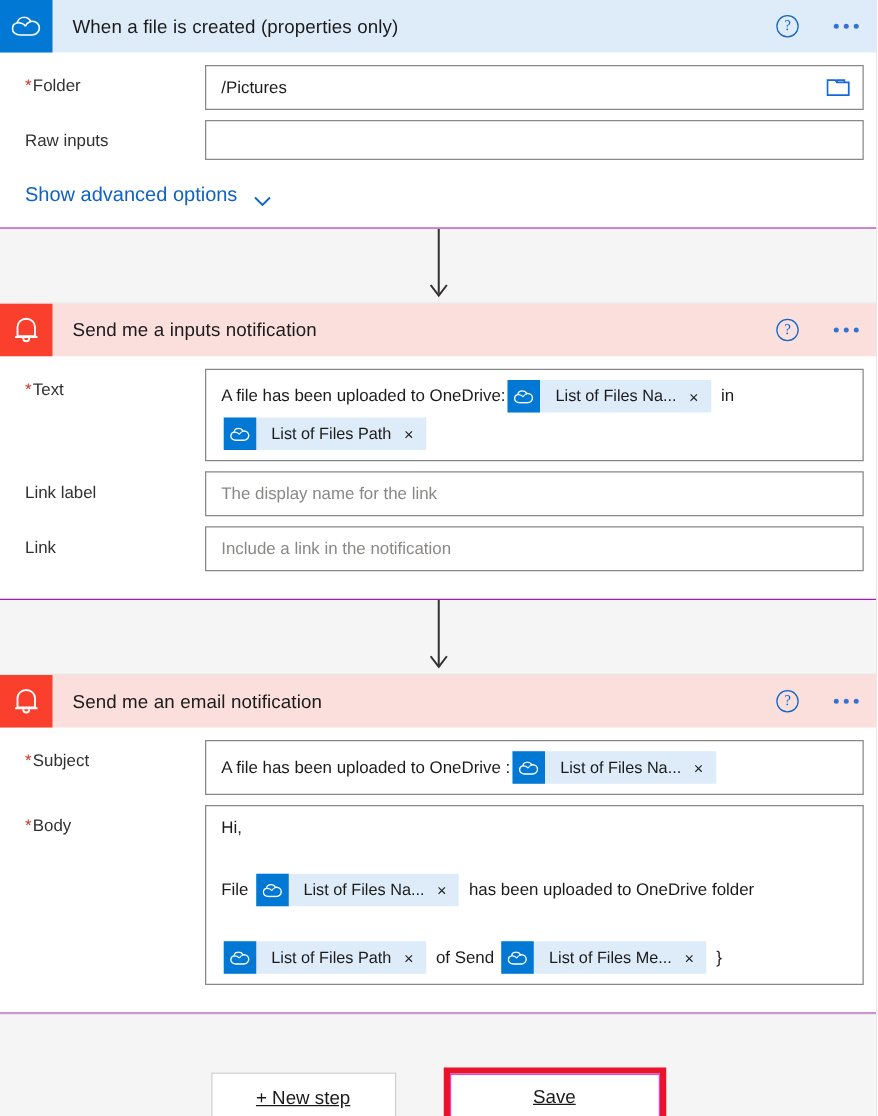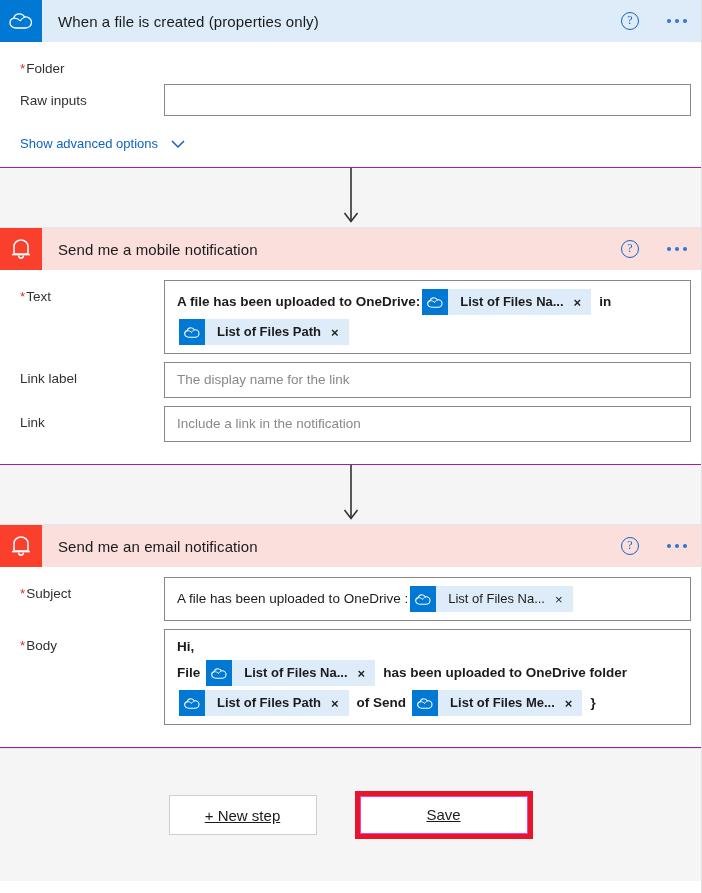--- a/index.html
+++ b/index.html
@@ -99,36 +99,36 @@
     position: relative;
     padding: 6px 8px 6px 12px;
     font-size: 13.5px;
     color: #1b1b1b;
     line-height: 22px;
     display: flex;
     align-items: center;
     flex-wrap: wrap;
   }
   .field.tall  { min-height: 58px; align-items: flex-start; }
-  .field.taller{ min-height: 96px; align-items: flex-start; align-content: flex-start; }
+  .field.taller{ min-height: 96px; align-items: flex-start; align-content: flex-start; gap: 24px; }
   .field.placeholder { color: #8a8886; }
 
   .folder-btn {
     position: absolute;
     right: 10px; top: 50%;
     transform: translateY(-50%);
     cursor: pointer;
     line-height: 0;
   }
 
   .advanced {
-    display: flex; align-items: center;
+    display: flex; align-items: flex-end;
     padding: 12px 0 2px 10px;
     color: #0f62c4;
-    font-size: 13px;
+    font-size: 16px;
     cursor: pointer;
     width: max-content;
   }
   .advanced .chev { margin-left: 12px; line-height: 0; }
 
   
   .chip {
     display: inline-flex;
     align-items: center;
     height: 26px;
@@ -151,21 +151,21 @@
   .chip .chip-x {
     padding-right: 10px;
     font-size: 13px;
     color: #201f1e;
     cursor: pointer;
     line-height: 1;
   }
   .txt { white-space: pre; }
   .txt.pad-l { margin-left: 6px; }
   .txt.pad-r { margin-right: 4px; }
-  .fline { display: flex; align-items: center; flex-wrap: wrap; width: 100%; font-weight: bold; }
+  .fline { display: flex; align-items: center; flex-wrap: wrap; width: 100%; }
 
   
   .connector {
     background: #f5f5f5;
     border-bottom: 1px solid #e6e6e6;
     height: 60px;
     position: relative;
   }
   .connector svg { position: absolute; left: 50%; top: 0; transform: translateX(-50%); }
 
@@ -219,20 +219,29 @@
             <i></i>
             <i></i>
             <i></i>
           </div>
       </div>
     </div>
 
     <div class="card-body">
       <div class="row">
         <div class="row-label"><span class="req">*</span><span>Folder</span></div>
+        <div class="field">
+          <span>/Pictures</span>
+          <span class="folder-btn">
+            <svg width="19" height="15" viewBox="0 0 19 15">
+              <path d="M1 13.5 L1 1.5 L7 1.5 L8.6 3.4 L18 3.4 L18 13.5 Z" fill="none" stroke="#1668d8" stroke-width="1.4"></path>
+              <path d="M8.6 3.4 L8.6 1.5 L14.5 1.5 L14.5 3.4" fill="none" stroke="#1668d8" stroke-width="1.4"></path>
+            </svg>
+          </span>
+        </div>
       </div>
 
       <div class="row">
         <div class="row-label">Raw inputs</div>
         <div class="field">
           <span></span>
         </div>
       </div>
 
       <div class="advanced">
@@ -255,21 +264,21 @@
 
   <div class="card">
     <div class="card-header notify">
       <div class="header-icon notify">
         <svg width="22" height="24" viewBox="0 0 22 24">
           <path d="M4 17 L4 9.5 C4 5.9 7.1 3 11 3 C14.9 3 18 5.9 18 9.5 L18 17 Z" fill="none" stroke="#ffffff" stroke-width="1.5"></path>
           <path d="M2 17.6 L20 17.6" stroke="#ffffff" stroke-width="1.5"></path>
           <path d="M8.6 18.4 C8.6 20 9.6 21 11 21 C12.4 21 13.4 20 13.4 18.4" fill="none" stroke="#ffffff" stroke-width="1.5"></path>
         </svg>
       </div>
-      <div class="card-title">Send me a mobile notification</div>
+      <div class="card-title">Send me a inputs notification</div>
       <div class="header-actions">
         <div class="help-icon">?</div>
         <div class="ellipsis-icon">
             <i></i>
             <i></i>
             <i></i>
           </div>
       </div>
     </div>
 

